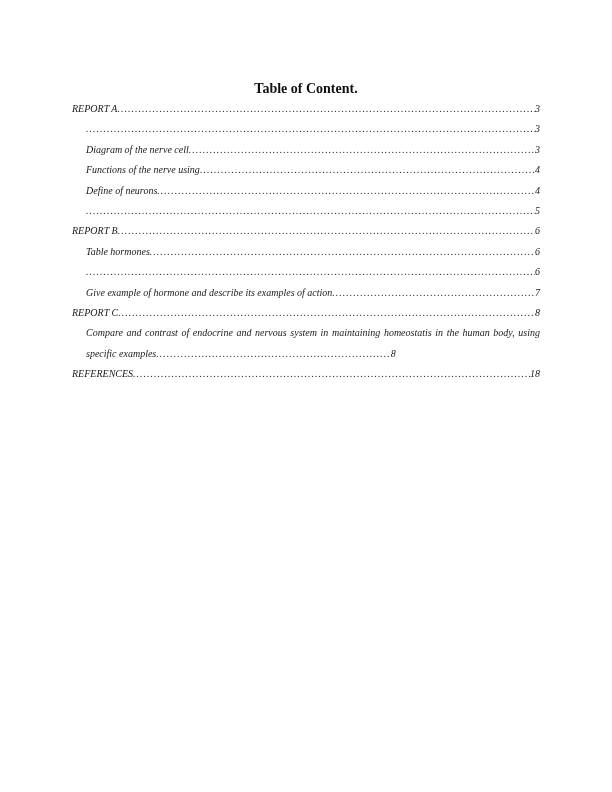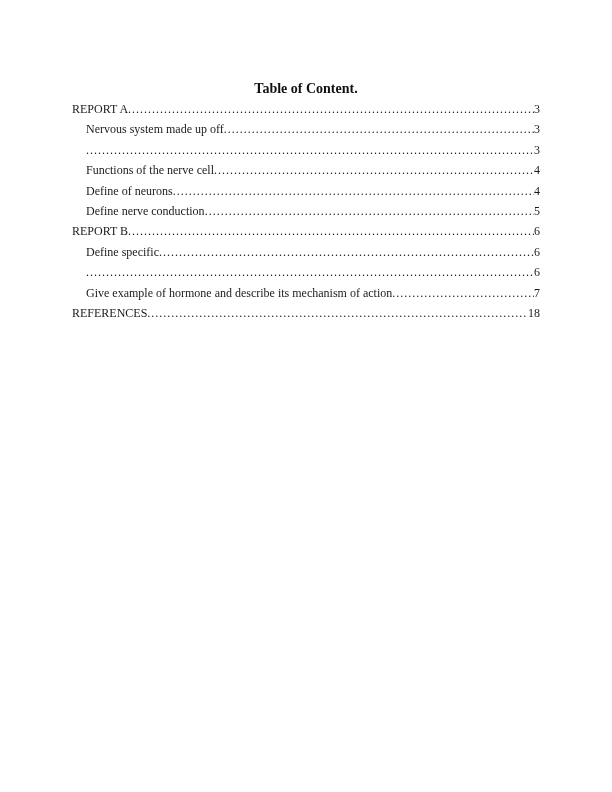--- a/index.html
+++ b/index.html
@@ -24,21 +24,22 @@
   }
   .doc-title {
     font-size: 14px;
     font-weight: bold;
     line-height: 17px;
     text-align: center;
     margin: 0 0 2px 0;
     color: #111111;
   }
   .toc {
-    font-size: 12px;
+    font-size: 10px;
+    font-style: italic;
   }
   .toc-entry {
     display: flex;
     align-items: flex-end;
     line-height: 20.4px;
     color: #1a1a1a;
   }
   .toc-entry.lvl2 {
     padding-left: 14px;
   }
@@ -87,72 +88,79 @@
 
     <div class="toc">
 
       <div class="toc-entry lvl1">
         <span class="lbl">REPORT A</span>
         <span class="leader"></span>
         <span class="pg">3</span>
       </div>
 
       <div class="toc-entry lvl2">
-        <span class="lbl">Nervous system made up off</span>
         <span class="leader"></span>
         <span class="pg">3</span>
       </div>
 
       <div class="toc-entry lvl2">
+        <span class="lbl">Diagram of the nerve cell</span>
         <span class="leader"></span>
         <span class="pg">3</span>
       </div>
 
       <div class="toc-entry lvl2">
-        <span class="lbl">Functions of the nerve cell</span>
+        <span class="lbl">Functions of the nerve using</span>
         <span class="leader"></span>
         <span class="pg">4</span>
       </div>
 
       <div class="toc-entry lvl2">
         <span class="lbl">Define of neurons</span>
         <span class="leader"></span>
         <span class="pg">4</span>
       </div>
 
       <div class="toc-entry lvl2">
-        <span class="lbl">Define nerve conduction</span>
         <span class="leader"></span>
         <span class="pg">5</span>
       </div>
 
       <div class="toc-entry lvl1">
         <span class="lbl">REPORT B</span>
         <span class="leader"></span>
         <span class="pg">6</span>
       </div>
 
       <div class="toc-entry lvl2">
-        <span class="lbl">Define specific</span>
+        <span class="lbl">Table hormones</span>
         <span class="leader"></span>
         <span class="pg">6</span>
       </div>
 
       <div class="toc-entry lvl2">
         <span class="leader"></span>
         <span class="pg">6</span>
       </div>
 
       <div class="toc-entry lvl2">
-        <span class="lbl">Give example of hormone and describe its mechanism of action</span>
+        <span class="lbl">Give example of hormone and describe its examples of action</span>
         <span class="leader"></span>
         <span class="pg">7</span>
       </div>
 
+      <div class="toc-entry lvl1">
+        <span class="lbl">REPORT C</span>
+        <span class="leader"></span>
+        <span class="pg">8</span>
+      </div>
 
+      <div class="toc-entry lvl2 wrap">
+        <span class="lbl">Compare and contrast of endocrine and nervous system in maintaining homeostatis in the human body, using specific examples</span><span class="leader-fill">...................................................................</span><span class="pg">8</span>
+      </div>
 
       <div class="toc-entry lvl1">
         <span class="lbl">REFERENCES</span>
         <span class="leader"></span>
         <span class="pg">18</span>
       </div>
 
     </div>
   </div>
 </div>

